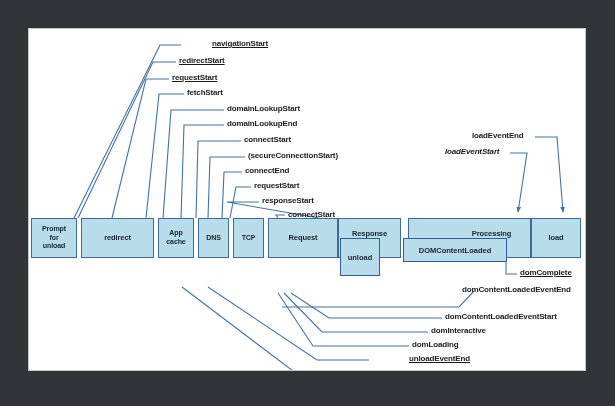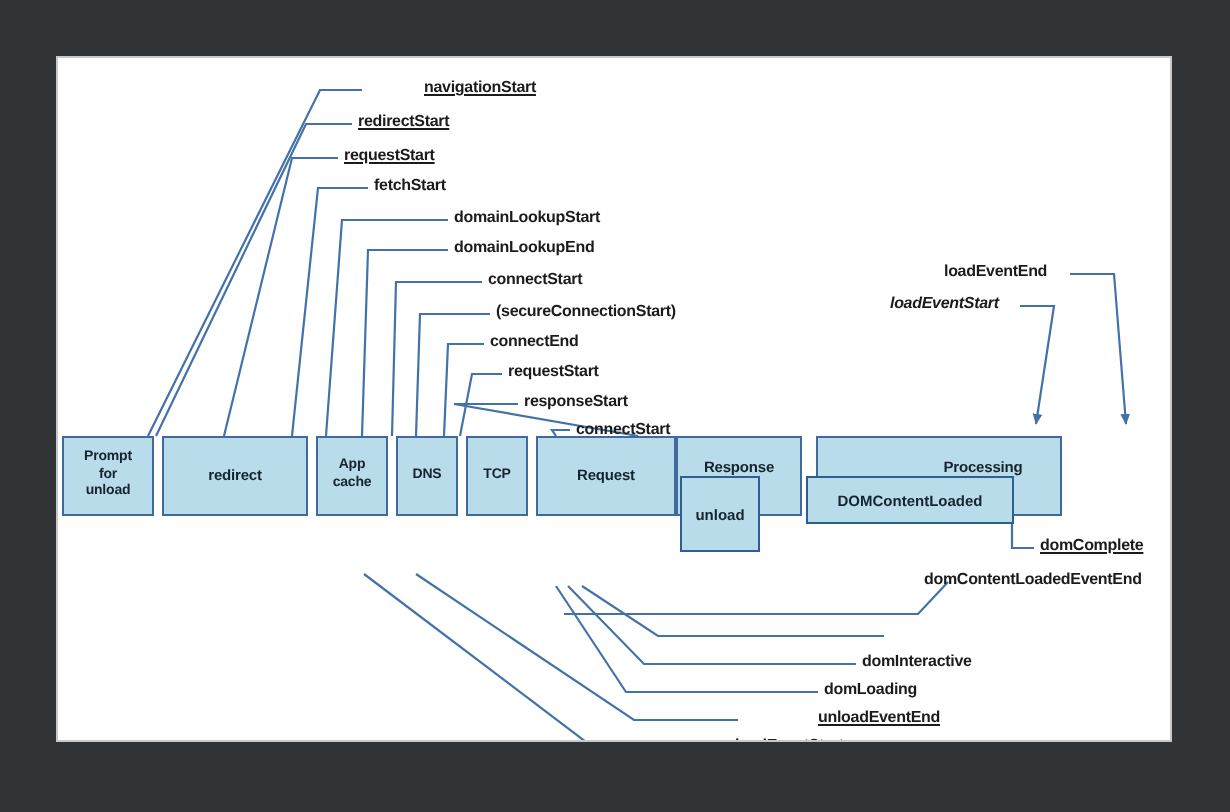--- a/index.html
+++ b/index.html
@@ -142,20 +142,23 @@
     </div>
 
     <div class="phase" style="left:309px;top:189px;width:63px;height:40px;">
       <span style="margin-bottom:8px;">Response</span>
     </div>
 
     <div class="phase" style="left:379px;top:189px;width:123px;height:40px;">
       <span style="margin-bottom:8px;padding-left:44px;">Processing</span>
     </div>
 
+    <div class="phase" style="left:502px;top:189px;width:50px;height:40px;">
+      <span>load</span>
+    </div>
 
     <div class="sub" style="left:311px;top:209px;width:40px;height:38px;">
       <span>unload</span>
     </div>
 
     <div class="sub" style="left:374px;top:209px;width:104px;height:24px;">
       <span>DOMContentLoaded</span>
     </div>
 
     <div class="lbl link" style="left:155px;top:10px;padding-left:28px;">navigationStart</div>
@@ -169,19 +172,20 @@
     <div class="lbl" style="left:216px;top:137px;">connectEnd</div>
     <div class="lbl" style="left:225px;top:152px;">requestStart</div>
     <div class="lbl" style="left:233px;top:167px;">responseStart</div>
     <div class="lbl" style="left:259px;top:181px;">connectStart</div>
 
     <div class="lbl" style="left:443px;top:102px;">loadEventEnd</div>
     <div class="lbl" style="left:416px;top:118px;font-style:italic;">loadEventStart</div>
 
     <div class="lbl" style="left:491px;top:239px;text-decoration:underline;">domComplete</div>
     <div class="lbl" style="left:433px;top:256px;">domContentLoadedEventEnd</div>
+    <div class="lbl" style="left:416px;top:283px;">domContentLoadedEventStart</div>
     <div class="lbl" style="left:402px;top:297px;">domInteractive</div>
     <div class="lbl" style="left:383px;top:311px;">domLoading</div>
     <div class="lbl link" style="left:343px;top:325px;margin-left:37px;">unloadEventEnd</div>
     <div class="lbl link" style="left:329px;top:339px;">unloadEventStart</div>
 
   </div>
 </div>
 
 </body></html>

